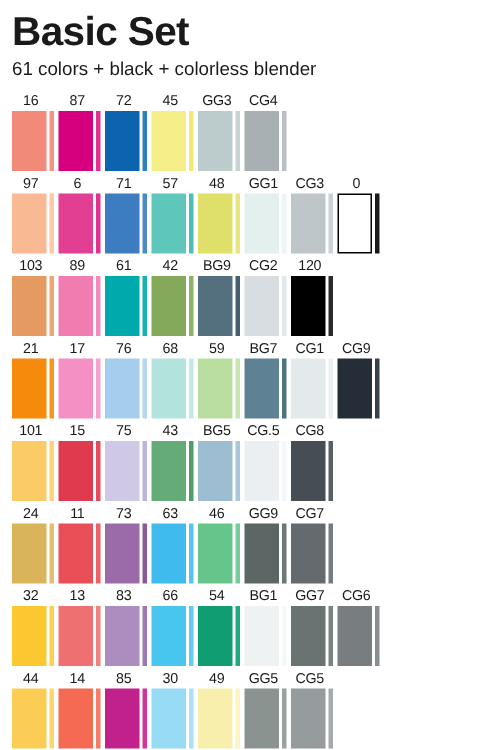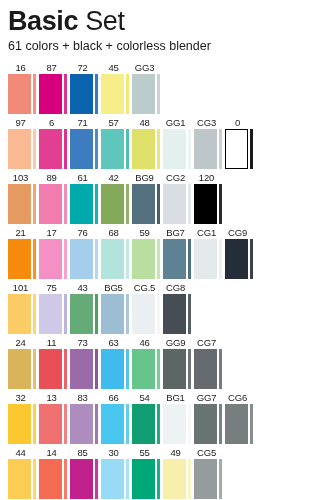--- a/index.html
+++ b/index.html
@@ -30,21 +30,21 @@
     font-size: 27px;
     line-height: 30px;
     color: #1a1a1a;
     letter-spacing: -0.4px;
     white-space: nowrap;
   }
   .title .t-bold {
     font-weight: bold;
   }
   .title .t-light {
-    font-weight: normal;
+    font-weight: bold;
   }
   .subtitle {
     font-size: 12.5px;
     line-height: 15px;
     color: #1a1a1a;
     margin-top: 3px;
     white-space: nowrap;
   }
 
   
@@ -144,20 +144,28 @@
           </div>
         </div>
         <div class="cell">
           <div class="cell-label">GG3</div>
           <div class="cell-body">
             <div class="chip" style="background: rgb(188, 203, 203);"></div>
             <div class="gap"></div>
             <div class="strip" style="background: rgb(200, 212, 211);"></div>
           </div>
         </div>
+        <div class="cell">
+          <div class="cell-label">CG4</div>
+          <div class="cell-body">
+            <div class="chip" style="background: rgb(169, 176, 179);"></div>
+            <div class="gap"></div>
+            <div class="strip" style="background: rgb(185, 191, 194);"></div>
+          </div>
+        </div>
       </div>
       <div class="row">
         <div class="cell">
           <div class="cell-label">97</div>
           <div class="cell-body">
             <div class="chip" style="background: rgb(249, 185, 146);"></div>
             <div class="gap"></div>
             <div class="strip" style="background: rgb(251, 201, 166);"></div>
           </div>
         </div>
@@ -345,20 +353,28 @@
       <div class="row">
         <div class="cell">
           <div class="cell-label">101</div>
           <div class="cell-body">
             <div class="chip" style="background: rgb(251, 204, 102);"></div>
             <div class="gap"></div>
             <div class="strip" style="background: rgb(252, 213, 119);"></div>
           </div>
         </div>
         <div class="cell">
+          <div class="cell-label">15</div>
+          <div class="cell-body">
+            <div class="chip" style="background: rgb(224, 58, 78);"></div>
+            <div class="gap"></div>
+            <div class="strip" style="background: rgb(229, 75, 93);"></div>
+          </div>
+        </div>
+        <div class="cell">
           <div class="cell-label">75</div>
           <div class="cell-body">
             <div class="chip" style="background: rgb(207, 200, 230);"></div>
             <div class="gap"></div>
             <div class="strip" style="background: rgb(189, 180, 221);"></div>
           </div>
         </div>
         <div class="cell">
           <div class="cell-label">43</div>
           <div class="cell-body">
@@ -543,36 +559,36 @@
         </div>
         <div class="cell">
           <div class="cell-label">30</div>
           <div class="cell-body">
             <div class="chip" style="background: rgb(151, 220, 244);"></div>
             <div class="gap"></div>
             <div class="strip" style="background: rgb(169, 226, 246);"></div>
           </div>
         </div>
         <div class="cell">
-          <div class="cell-label">55</div>
-          <div class="cell-body">
-            <div class="chip" style="background: rgb(0, 168, 120);"></div>
-            <div class="gap"></div>
-            <div class="strip" style="background: rgb(18, 179, 133);"></div>
-          </div>
-        </div>
-        <div class="cell">
           <div class="cell-label">49</div>
           <div class="cell-body">
             <div class="chip" style="background: rgb(249, 239, 173);"></div>
             <div class="gap"></div>
             <div class="strip" style="background: rgb(251, 244, 195);"></div>
           </div>
         </div>
         <div class="cell">
+          <div class="cell-label">GG5</div>
+          <div class="cell-body">
+            <div class="chip" style="background: rgb(139, 147, 145);"></div>
+            <div class="gap"></div>
+            <div class="strip" style="background: rgb(154, 162, 160);"></div>
+          </div>
+        </div>
+        <div class="cell">
           <div class="cell-label">CG5</div>
           <div class="cell-body">
             <div class="chip" style="background: rgb(150, 155, 158);"></div>
             <div class="gap"></div>
             <div class="strip" style="background: rgb(165, 170, 173);"></div>
           </div>
         </div>
       </div>
     </div>
 

